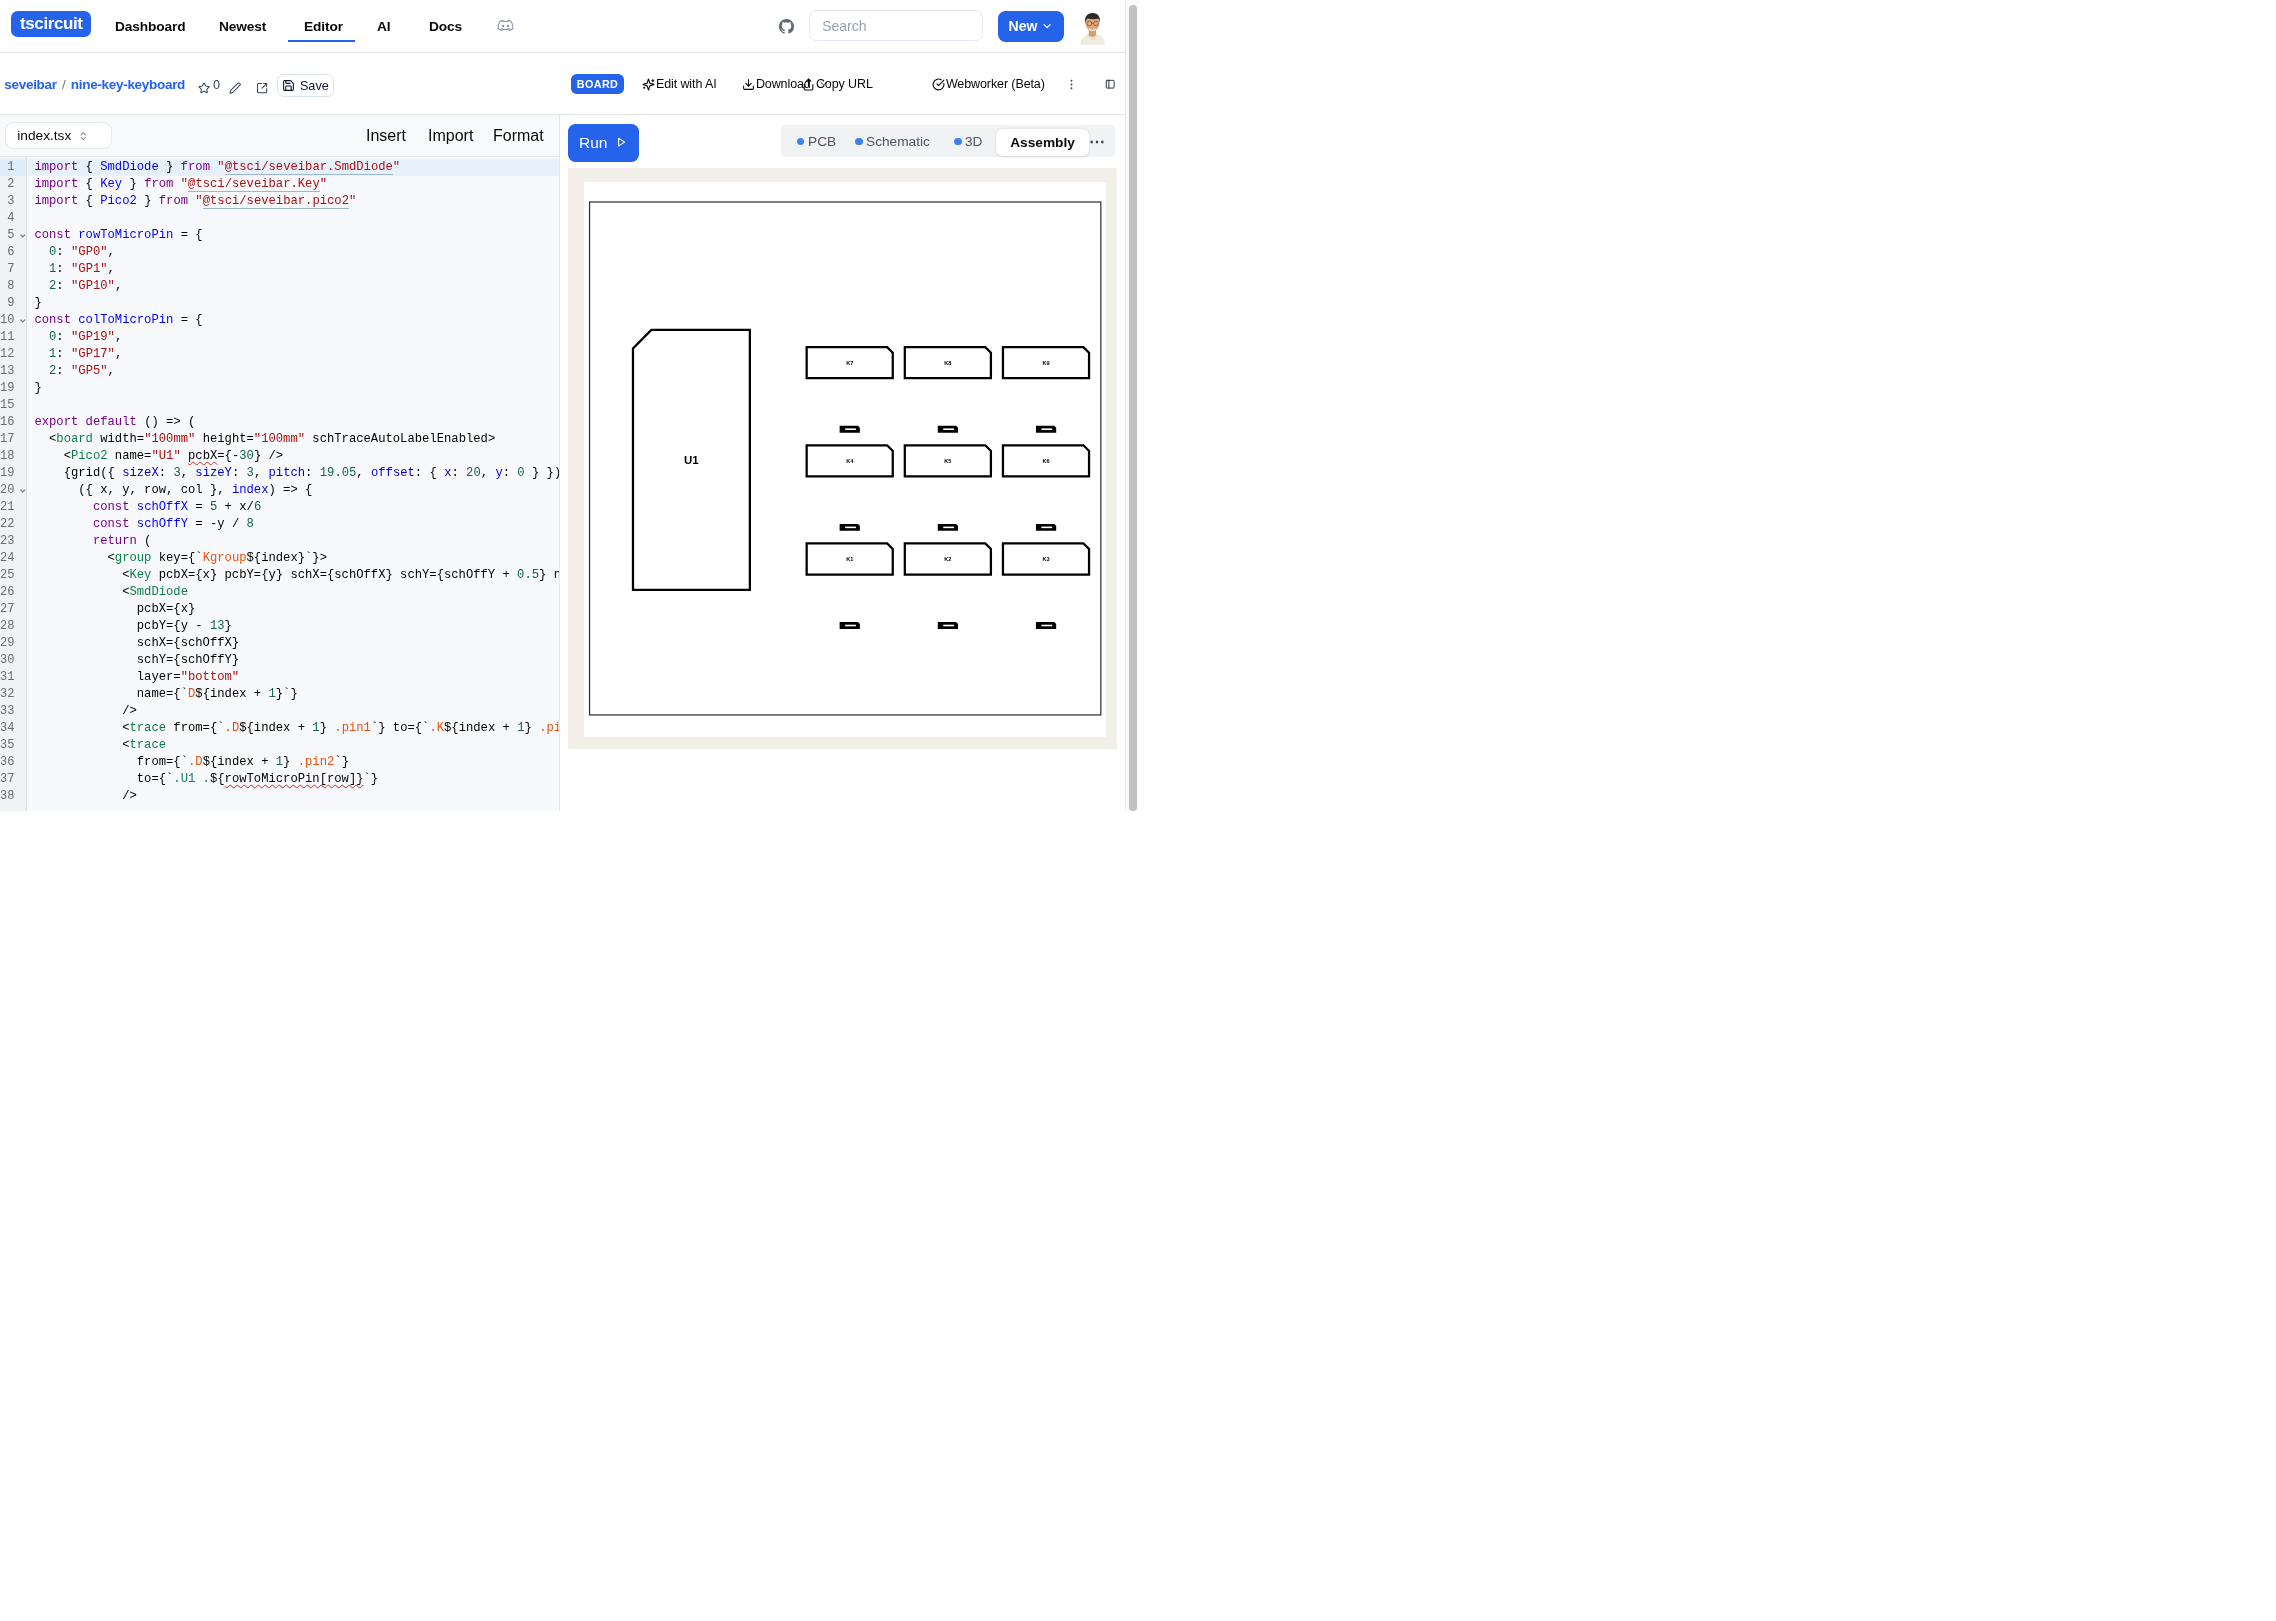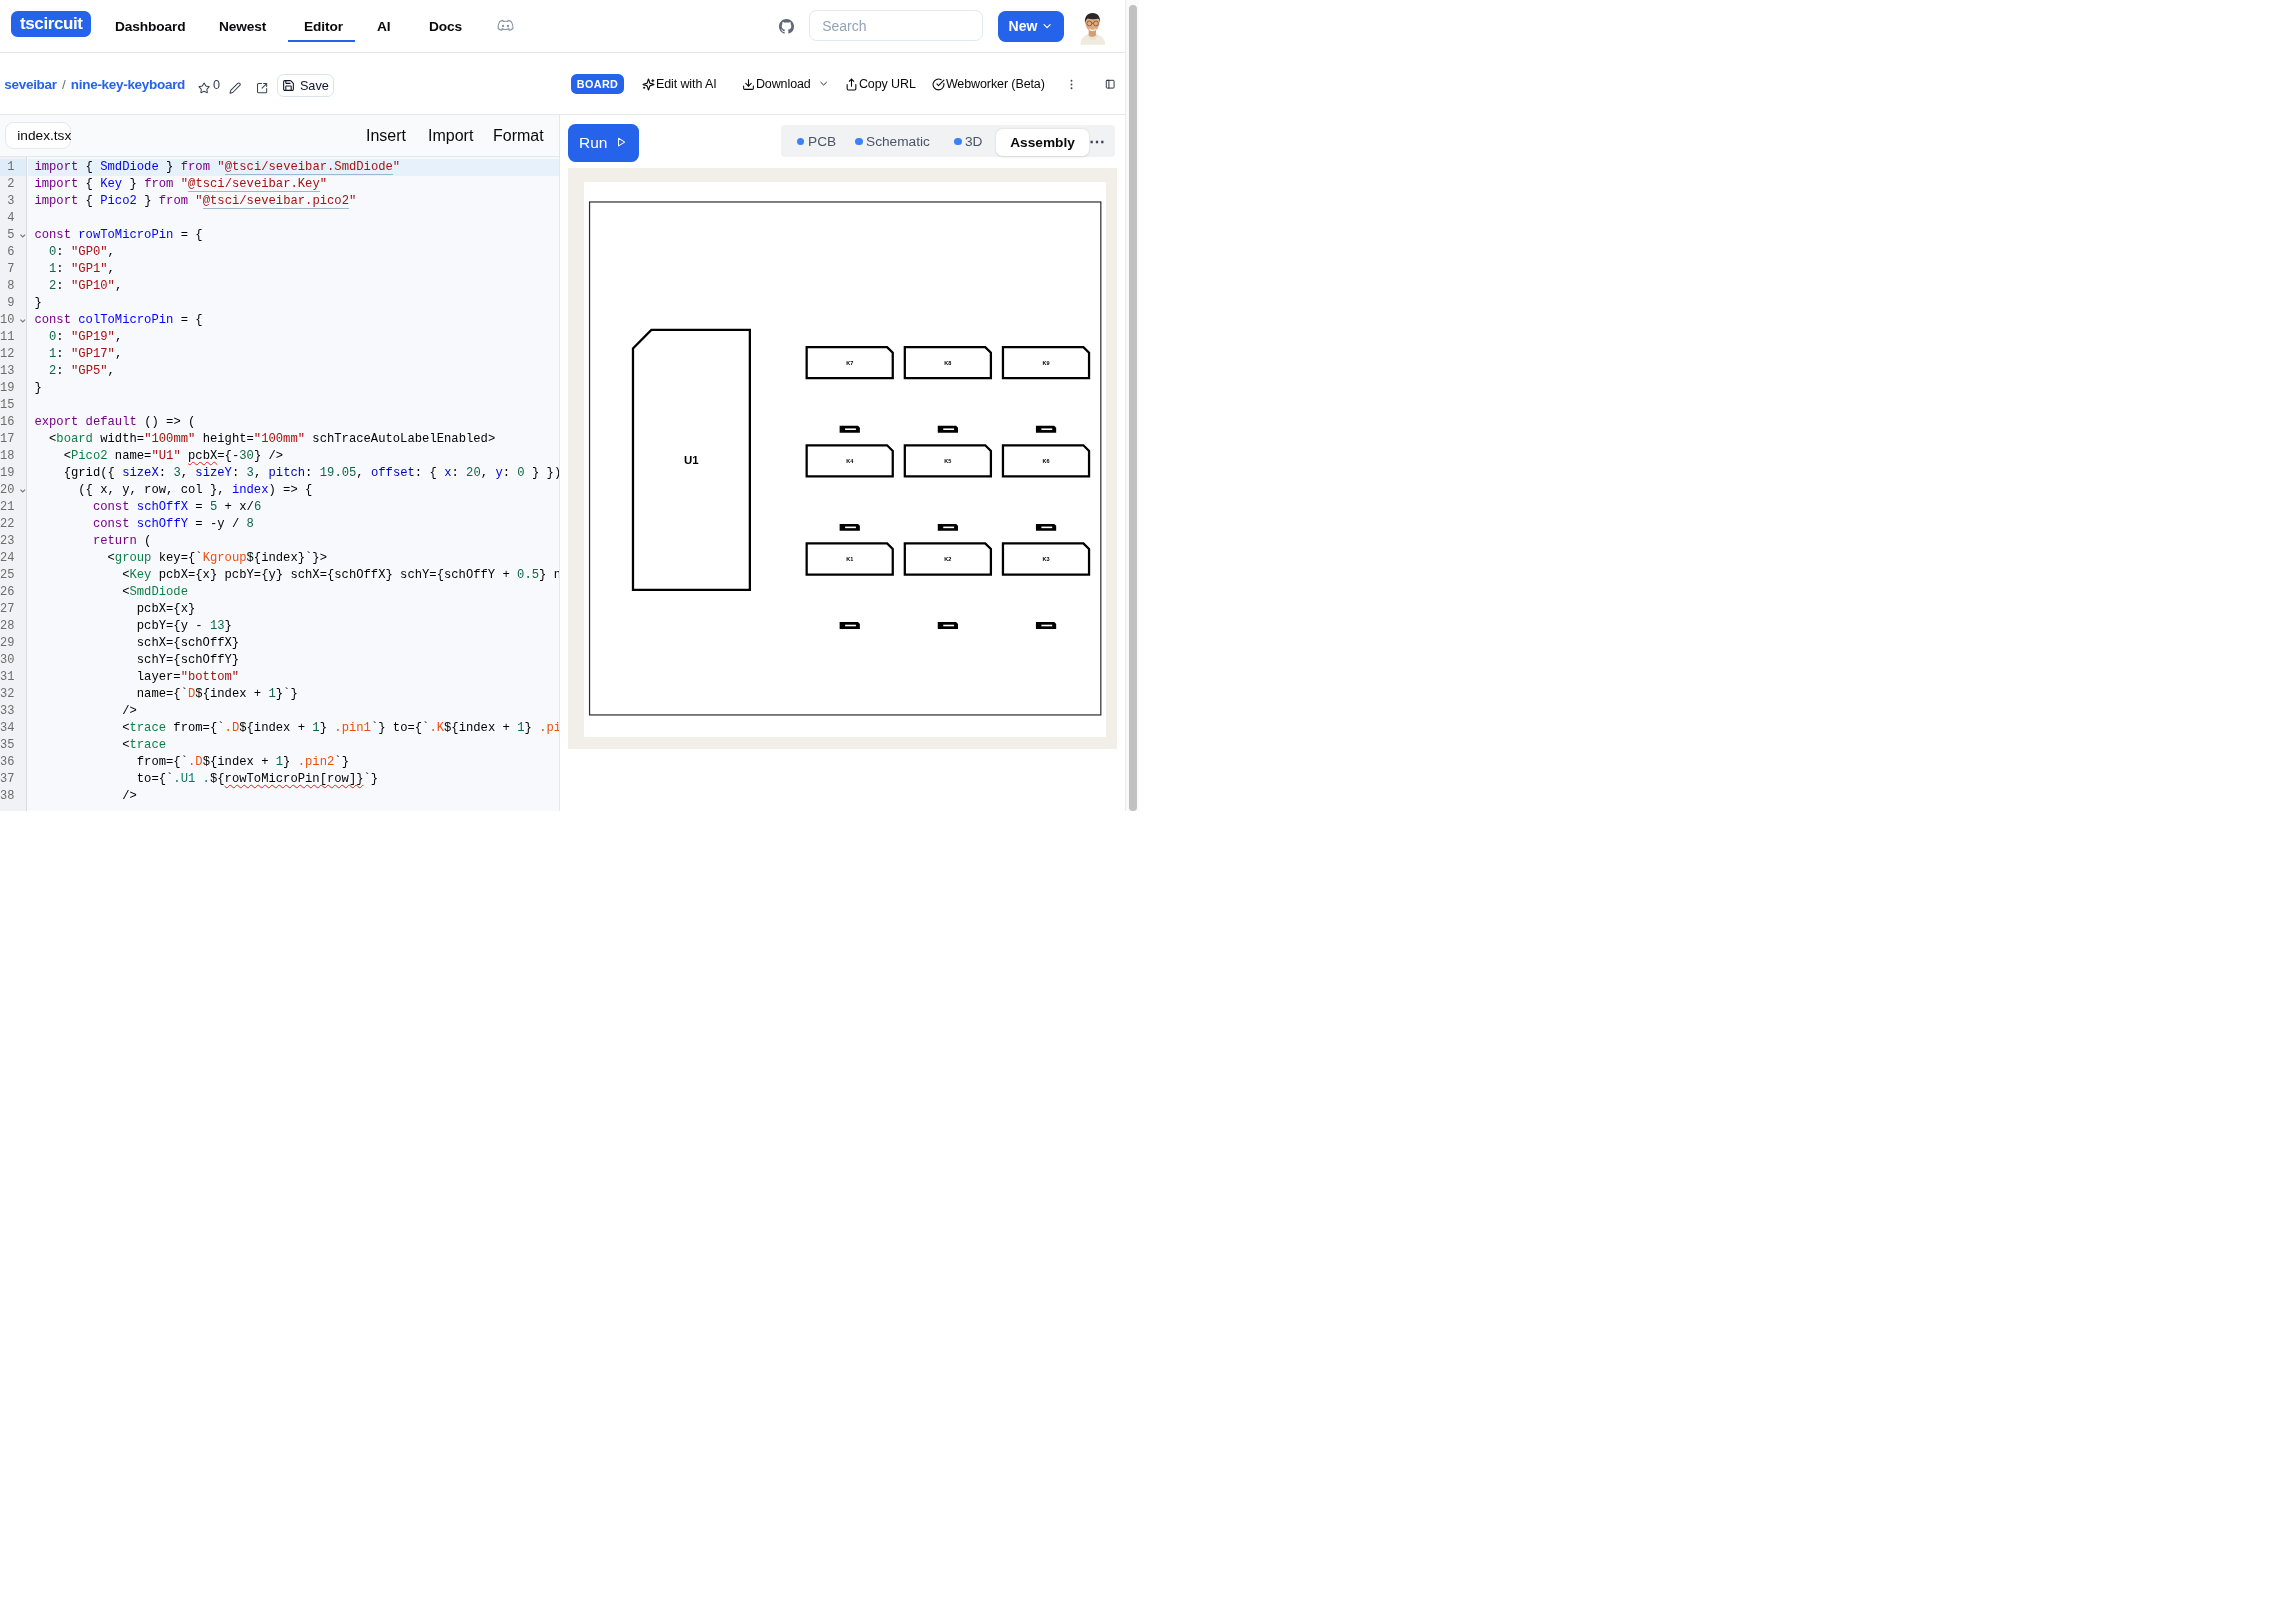--- a/index.html
+++ b/index.html
@@ -34,21 +34,21 @@
 #board-badge { position:absolute; left:571px; top:21px; width:53px; height:20.4px; background:#2563eb;
   border-radius:5.6px; color:#fff; font-size:10.8px; font-weight:700; letter-spacing:0.4px;
   display:flex; align-items:center; justify-content:center; }
 .menuit { position:absolute; top:0; height:62px; display:flex; align-items:center; gap:0.9px;
   font-size:12.5px; font-weight:500; color:#09090b; letter-spacing:-0.1px; }
 
 #left { position:absolute; left:0; top:115px; width:559px; height:696px; overflow:hidden; background:#fff; }
 #divider { position:absolute; left:559px; top:115px; width:0.9px; height:696px; background:#e5e7eb; }
 #edbar { position:absolute; left:0; top:0; width:559px; height:42px; background:#f8fafc;
   border-bottom:0.9px solid #e5e7eb; }
-#filesel { position:absolute; left:5px; top:7.4px; width:66px; height:27px; background:#fff;
+#filesel { position:absolute; left:5px; top:7.4px; width:107px; height:27px; background:#fff;
   border:0.9px solid #e5e7eb; border-radius:8.5px; display:flex; align-items:center; font-size:13.7px;
   color:#09090b; padding-left:11.3px; gap:6.6px; }
 .edmenu { position:absolute; top:0; height:42px; display:flex; align-items:center; font-size:16px;
   font-weight:500; color:#09090b; }
 #codewrap { position:absolute; left:0; top:42px; width:559px; height:654px; background:#f7f9fc; overflow:hidden; }
 #gutter { position:absolute; left:0; top:0; width:27px; height:654px; background:#f0f2f5;
   border-right:0.9px solid #d9dce1; }
 .gr { position:relative; height:17px; }
 .gr.act { background:#dfecf9; }
 .gn { position:absolute; right:11.6px; top:0; height:17px; line-height:17px;
@@ -166,21 +166,21 @@
         <polyline points="7 10 12 15 17 10"></polyline>
         <line x1="12" y1="15" x2="12" y2="3"></line>
       </svg>
       <span>Download</span>
       <span style="color:#0f172a; display:flex; margin-left:6.6px">
         <svg width="11.3" height="11.3" viewBox="0 0 24 24" fill="none" stroke="currentColor" stroke-width="2" stroke-linecap="round" stroke-linejoin="round">
           <path d="m6 9 6 6 6-6"></path>
         </svg>
       </span>
     </div>
-  <div class="menuit" style="left:845px">
+  <div class="menuit" style="left:802px">
       <svg width="13" height="13" viewBox="0 0 24 24" fill="none" stroke="currentColor" stroke-width="2" stroke-linecap="round" stroke-linejoin="round">
         <path d="M4 12v8a2 2 0 0 0 2 2h12a2 2 0 0 0 2-2v-8"></path>
         <polyline points="16 6 12 2 8 6"></polyline>
         <line x1="12" y1="2" x2="12" y2="15"></line>
       </svg>
       <span>Copy URL</span>
     </div>
   <div class="menuit" style="left:932px">
       <svg width="13" height="13" viewBox="0 0 24 24" fill="none" stroke="currentColor" stroke-width="2" stroke-linecap="round" stroke-linejoin="round">
         <path d="M21.801 10A10 10 0 1 1 17 3.335"></path>

